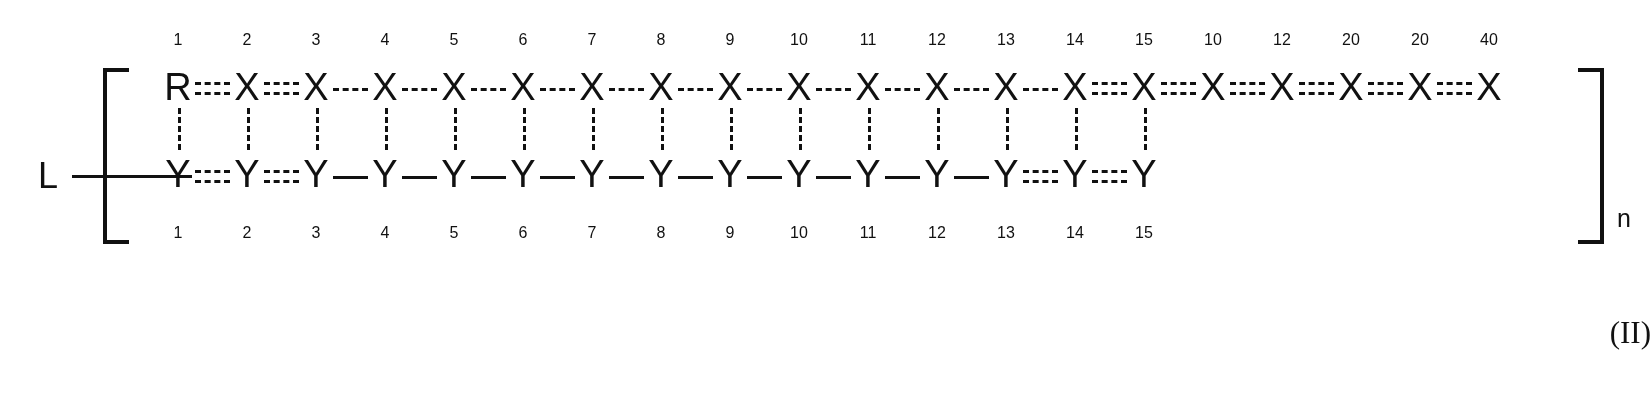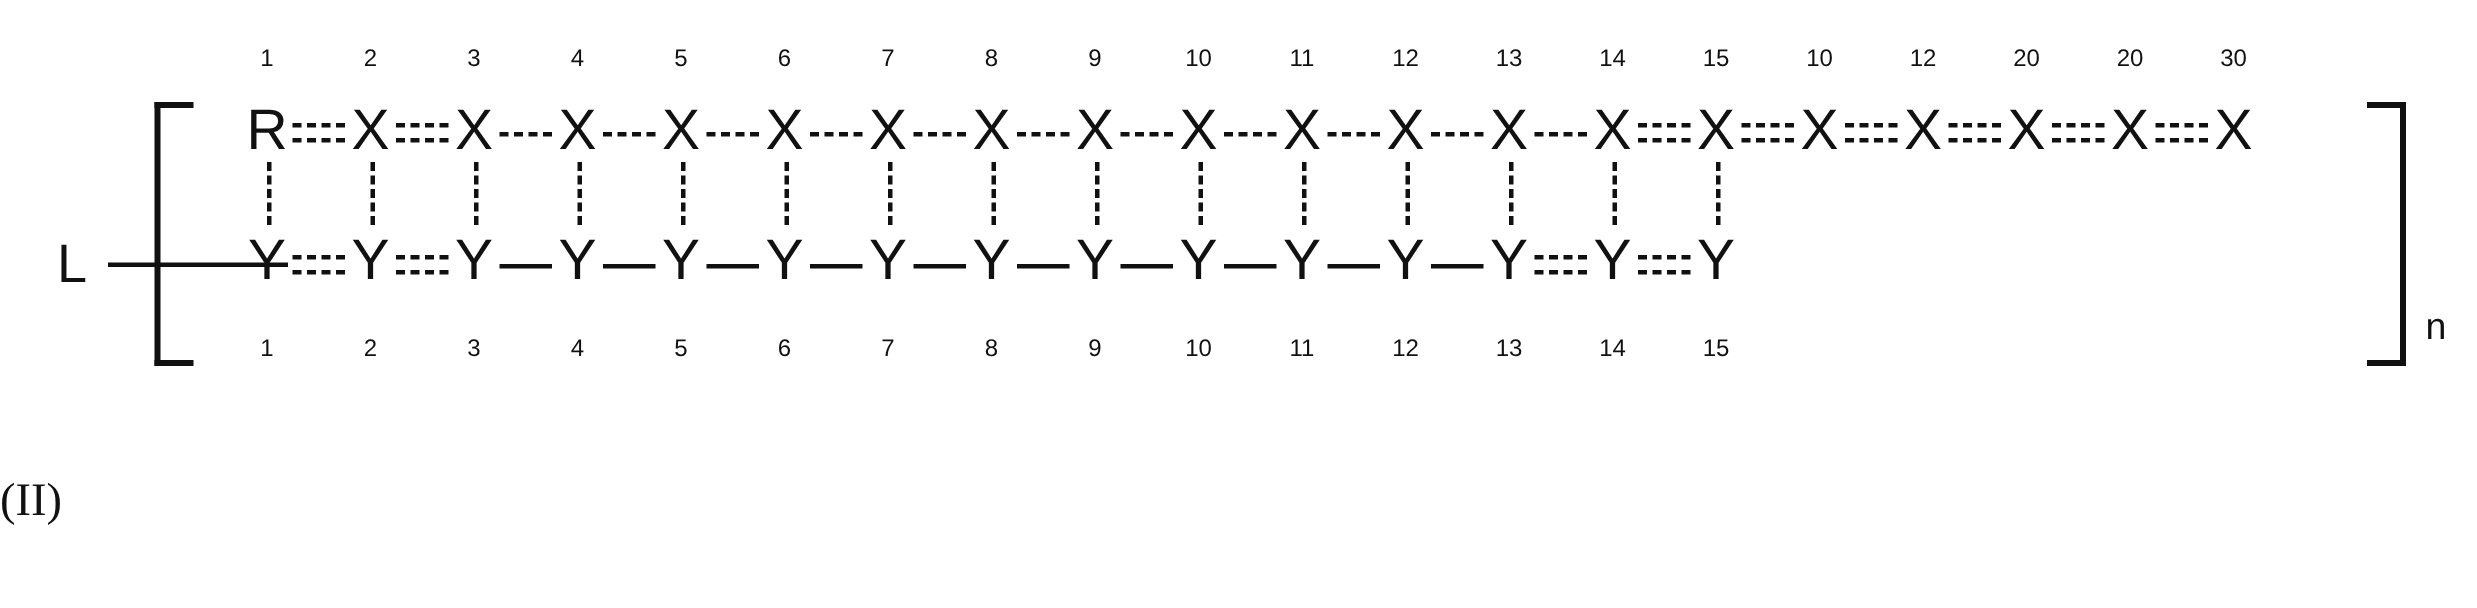--- a/index.html
+++ b/index.html
@@ -94,21 +94,21 @@
     position: absolute;
     border-top: 3px solid #111111;
     height: 0;
   }
 
   
   .caption {
     position: absolute;
     width: 100%;
     top: 315px;
-    text-align: left;
+    text-align: right;
     font-family: "Liberation Serif", serif;
     font-size: 31px;
     color: #111111;
   }
 </style>
 </head>
 <body>
 
 <div id="figure">
 
@@ -235,21 +235,21 @@
       <div class="locant top" style="left: 799px;">10</div>
       <div class="locant top" style="left: 868px;">11</div>
       <div class="locant top" style="left: 937px;">12</div>
       <div class="locant top" style="left: 1006px;">13</div>
       <div class="locant top" style="left: 1075px;">14</div>
       <div class="locant top" style="left: 1144px;">15</div>
       <div class="locant top" style="left: 1213px;">10</div>
       <div class="locant top" style="left: 1282px;">12</div>
       <div class="locant top" style="left: 1351px;">20</div>
       <div class="locant top" style="left: 1420px;">20</div>
-      <div class="locant top" style="left: 1489px;">30</div>
+      <div class="locant top" style="left: 1489px;">40</div>
       <div class="locant bottom" style="left: 178px;">1</div>
       <div class="locant bottom" style="left: 247px;">2</div>
       <div class="locant bottom" style="left: 316px;">3</div>
       <div class="locant bottom" style="left: 385px;">4</div>
       <div class="locant bottom" style="left: 454px;">5</div>
       <div class="locant bottom" style="left: 523px;">6</div>
       <div class="locant bottom" style="left: 592px;">7</div>
       <div class="locant bottom" style="left: 661px;">8</div>
       <div class="locant bottom" style="left: 730px;">9</div>
       <div class="locant bottom" style="left: 799px;">10</div>

